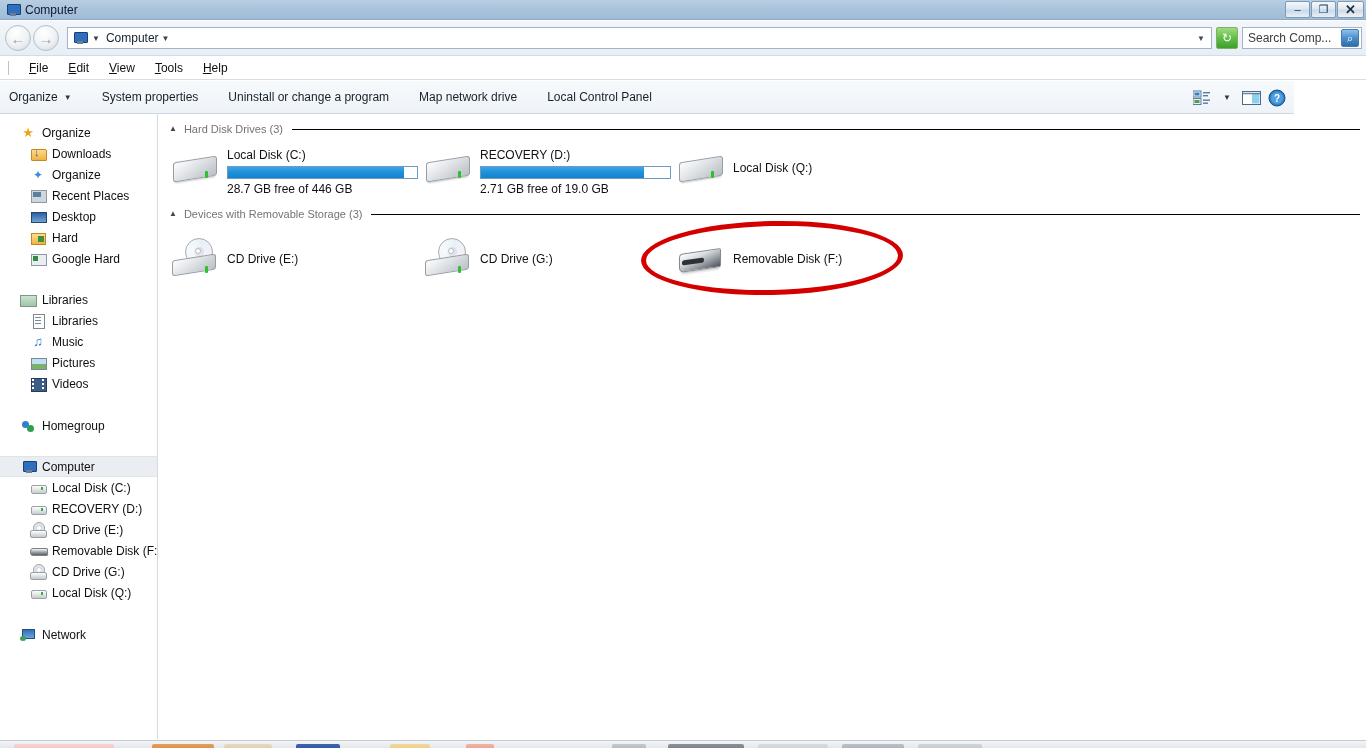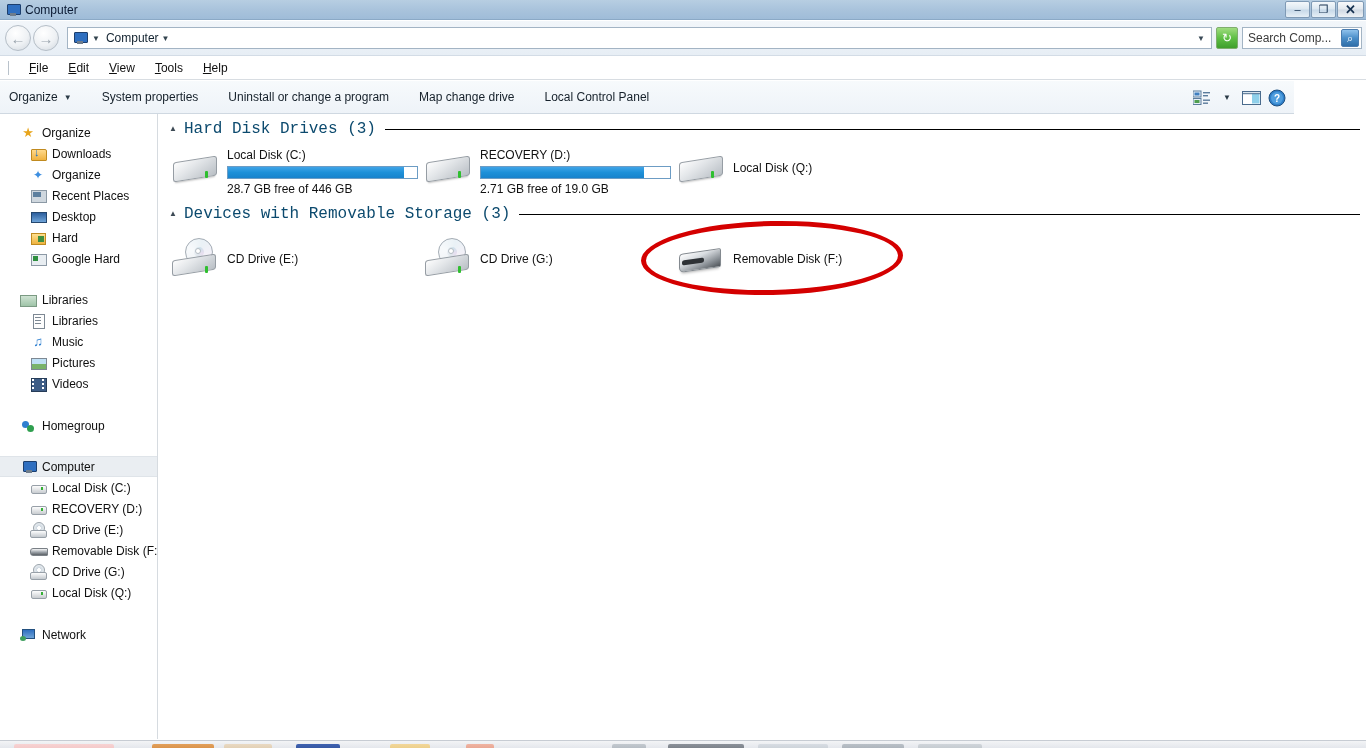--- a/index.html
+++ b/index.html
@@ -168,21 +168,21 @@
   .nav-row .ic { width: 16px; height: 16px; margin-right: 6px; flex: none; position: relative; }
   .nav-spacer { height: 20px; }
 
   
   .group-header {
     display: flex; align-items: center;
     padding-left: 10px; padding-right: 6px;
     height: 20px;
   }
   .grp-tri { font-size: 8px; color: #3d4a55; margin-right: 7px; line-height: 1; }
-  .grp-label { font-size: 16px; color: #0c4a6e; white-space: nowrap; font-family: Liberation Mono, monospace; }
+  .grp-label { font-size: 11px; color: #737373; white-space: nowrap; }
   .grp-line { flex: 1; height: 1px; background: #000000; margin-left: 9px; }
 
   .drive-grid { display: flex; }
   .drive-cell { width: 253px; display: flex; padding-top: 8px; }
   .drive-cell .dicon { width: 50px; height: 44px; flex: none; position: relative; margin-left: 12px; }
   .drive-cell .dinfo { margin-left: 6px; padding-top: 1px; }
   .drive-name { font-size: 12px; color: #111111; white-space: nowrap; }
   .bar-outer {
     width: 191px; height: 13px; margin-top: 4px;
     border: 1px solid #6c9cc4; background: #ffffff;
@@ -413,21 +413,21 @@
     <div class="menu-item"><u>H</u><span>elp</span></div>
   </div>
 
   <div class="cmdbar">
     <div class="cmd-item">
       <span>Organize</span>
       <span class="cmd-caret">▼</span>
     </div>
     <div class="cmd-item">System properties</div>
     <div class="cmd-item">Uninstall or change a program</div>
-    <div class="cmd-item">Map change drive</div>
+    <div class="cmd-item">Map network drive</div>
     <div class="cmd-item">Local Control Panel</div>
 
     <div class="cmd-right">
       <div class="cmd-ico">
         <svg width="18" height="16" viewBox="0 0 18 16">
           <rect x="0" y="1" width="8" height="6" fill="#e8f0f8" stroke="#5b7c9c"></rect>
           <rect x="1.5" y="2.5" width="5" height="3" fill="#3f7fbf"></rect>
           <rect x="0" y="8.5" width="8" height="6" fill="#e8f0f8" stroke="#5b7c9c"></rect>
           <rect x="1.5" y="10" width="5" height="3" fill="#4f9f4f"></rect>
           <rect x="10" y="2" width="7" height="1.4" fill="#5b7c9c"></rect>

